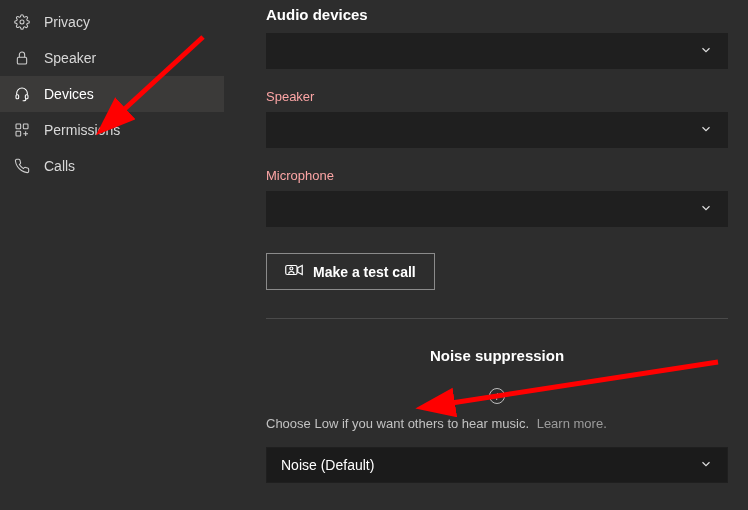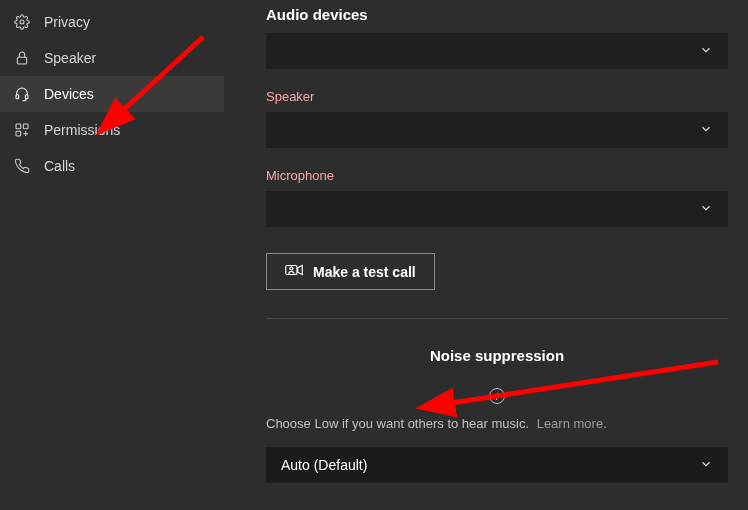--- a/index.html
+++ b/index.html
@@ -236,21 +236,21 @@
     <div class="section-title">Noise suppression</div>
     <span class="info-icon">i</span>
   </div>
 
   <div class="help-text">
     <span>Choose Low if you want others to hear music.</span>
     <span class="learn-more">Learn more.</span>
   </div>
 
   <div class="select dark2">
-    <span>Auto (Default)</span>
+    <span>Noise (Default)</span>
     <span class="chevron">
       <svg width="14" height="14" viewBox="0 0 24 24" fill="none" stroke="currentColor" stroke-width="2">
           <polyline points="6 9 12 15 18 9"></polyline>
         </svg>
     </span>
   </div>
 
 </div>
 
 <svg class="arrows" width="748" height="510">

